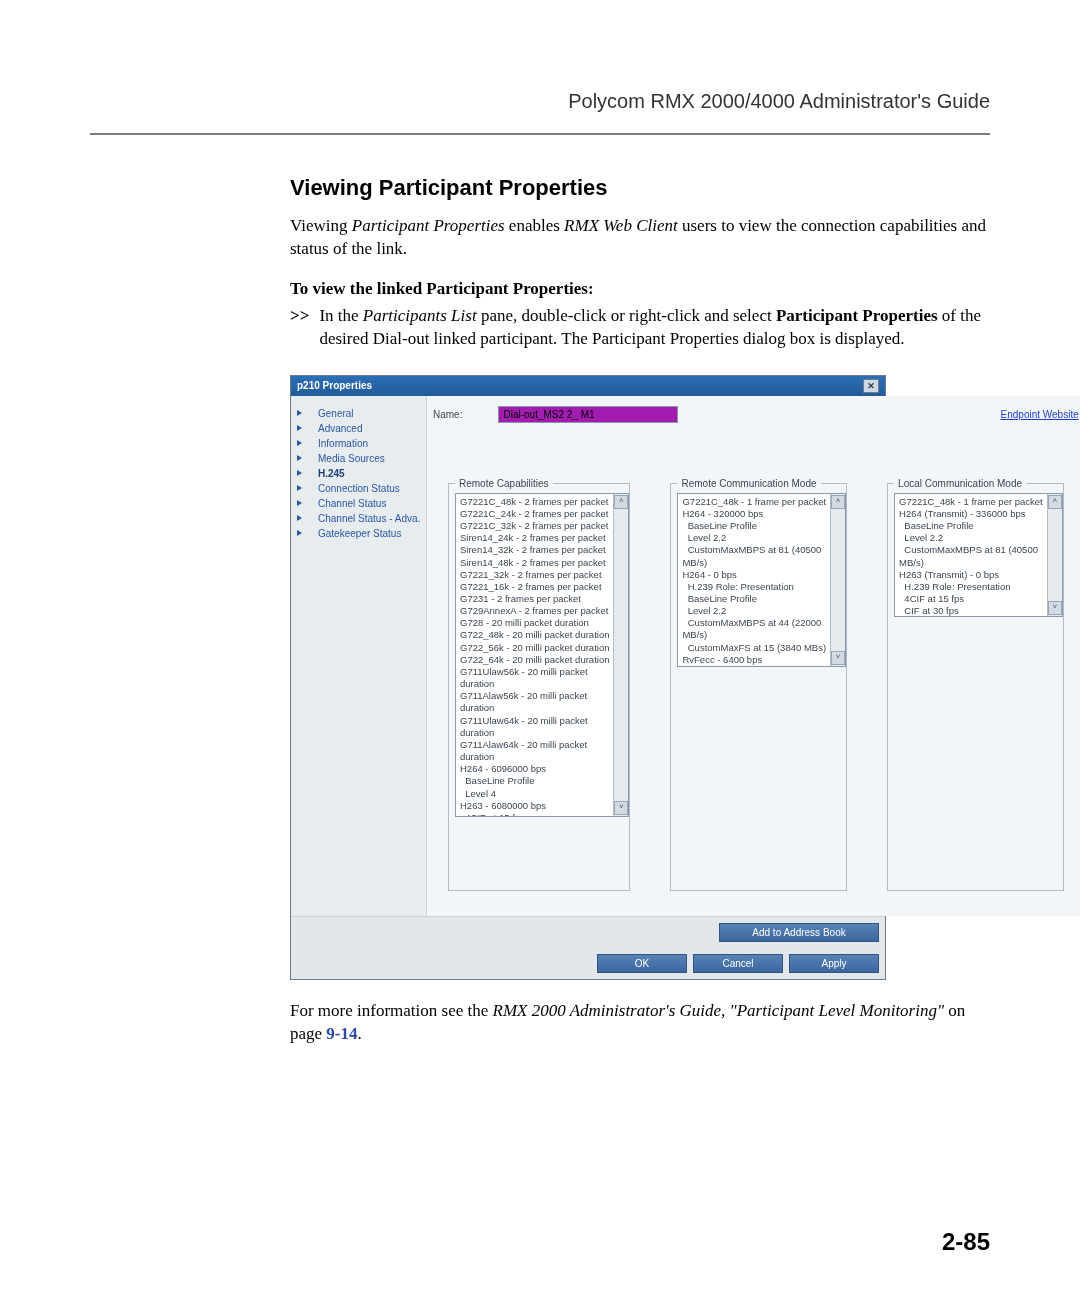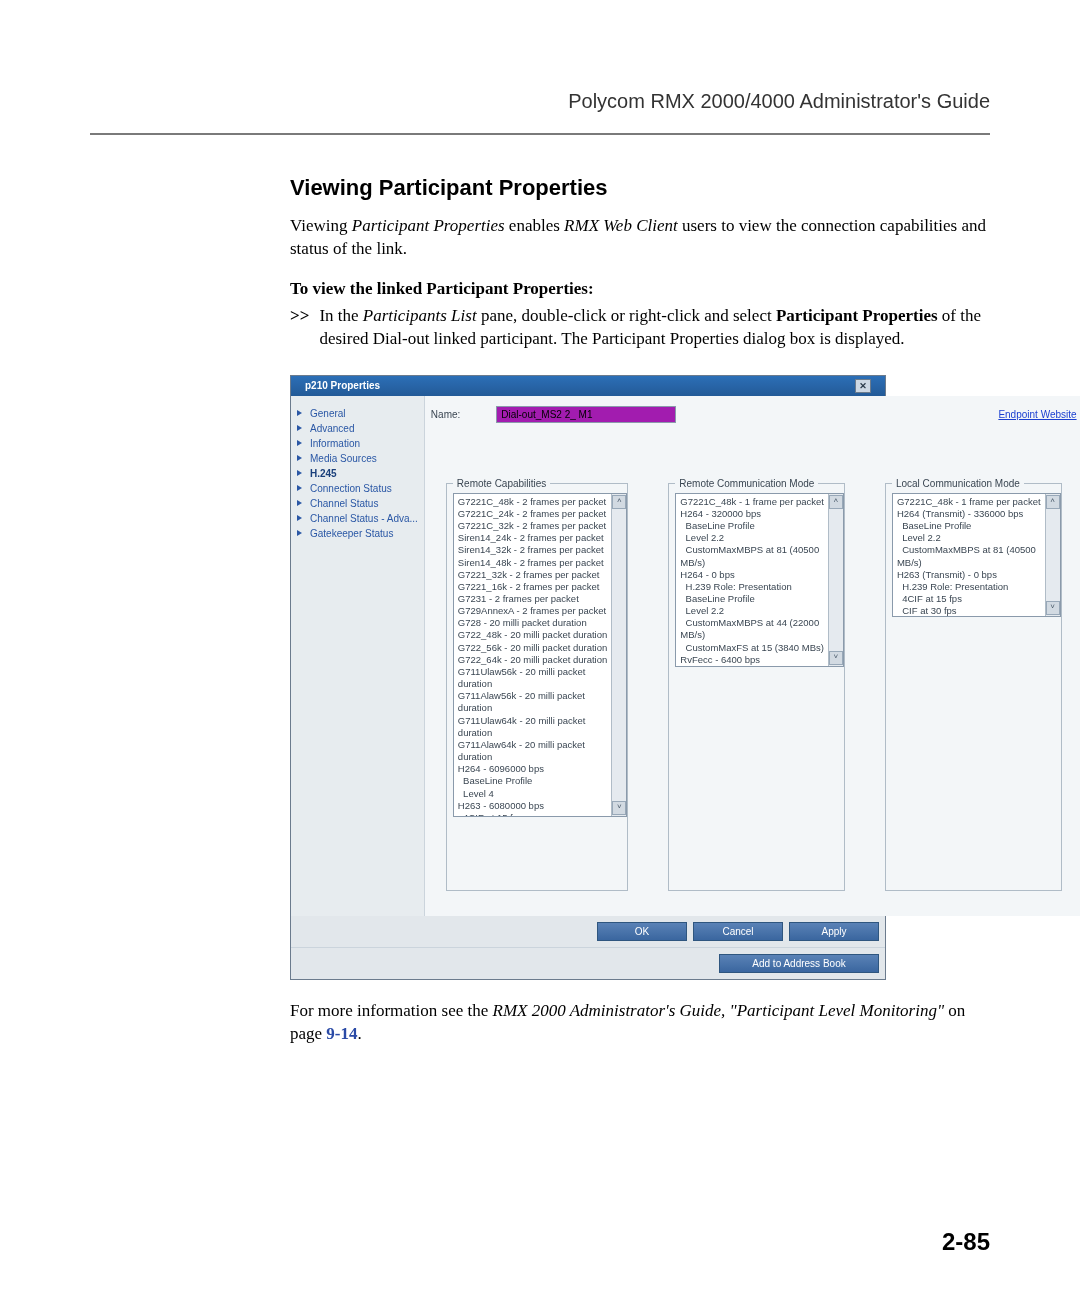--- a/index.html
+++ b/index.html
@@ -63,21 +63,21 @@
     border: 1px solid #6b7b8d;
     font-family: Tahoma, sans-serif;
     font-size: 10px;
     color: #2a3a4a;
   }
   .titlebar {
     background: linear-gradient(#2c6fb7, #235a97);
     color: #fff;
     font-size: 10px;
     font-weight: bold;
-    padding: 3px 14px;
+    padding: 3px 6px;
     display: flex;
     justify-content: space-between;
     align-items: center;
   }
   .close-x {
     background: #cdd8e4;
     color: #2a3a4a;
     font-family: sans-serif;
     width: 14px; height: 12px;
     text-align: center;
@@ -91,21 +91,21 @@
     min-height: 520px;
   }
   .sidebar {
     width: 135px;
     padding: 10px 6px;
     box-sizing: border-box;
   }
   .sidebar-item {
     display: flex;
     align-items: center;
-    gap: 8px;
+    gap: 16px;
     padding: 2px 0;
     color: #2a57a5;
     cursor: default;
     white-space: nowrap;
     overflow: hidden;
   }
   .sidebar-item.selected { font-weight: bold; color: #1a3f7a; }
   .chev {
     width: 0; height: 0;
     border-top: 3px solid transparent;
@@ -387,28 +387,28 @@
                 <div class="scrollbar">
                   <div class="scroll-btn">˄</div>
                   <div class="scroll-btn">˅</div>
                 </div>
               </div>
             </fieldset>
           </div>
         </div>
       </div>
     </div>
+    <div class="footer-bar top">
+      <div class="btn wide">Add to Address Book</div>
+    </div>
     <div class="footer-bar">
       <div class="btn">OK</div>
       <div class="btn">Cancel</div>
       <div class="btn">Apply</div>
     </div>
-    <div class="footer-bar top">
-      <div class="btn wide">Add to Address Book</div>
-    </div>
   </div>
 
   <p class="post-text">
     <span>For more information see the </span><span class="italic">RMX 2000 Administrator's Guide, "Participant Level Monitoring"</span><span> on page </span><span class="page-ref">9-14</span><span>.</span>
   </p>
 
 </div>
 
 <div class="pagenum">2-85</div>
 

